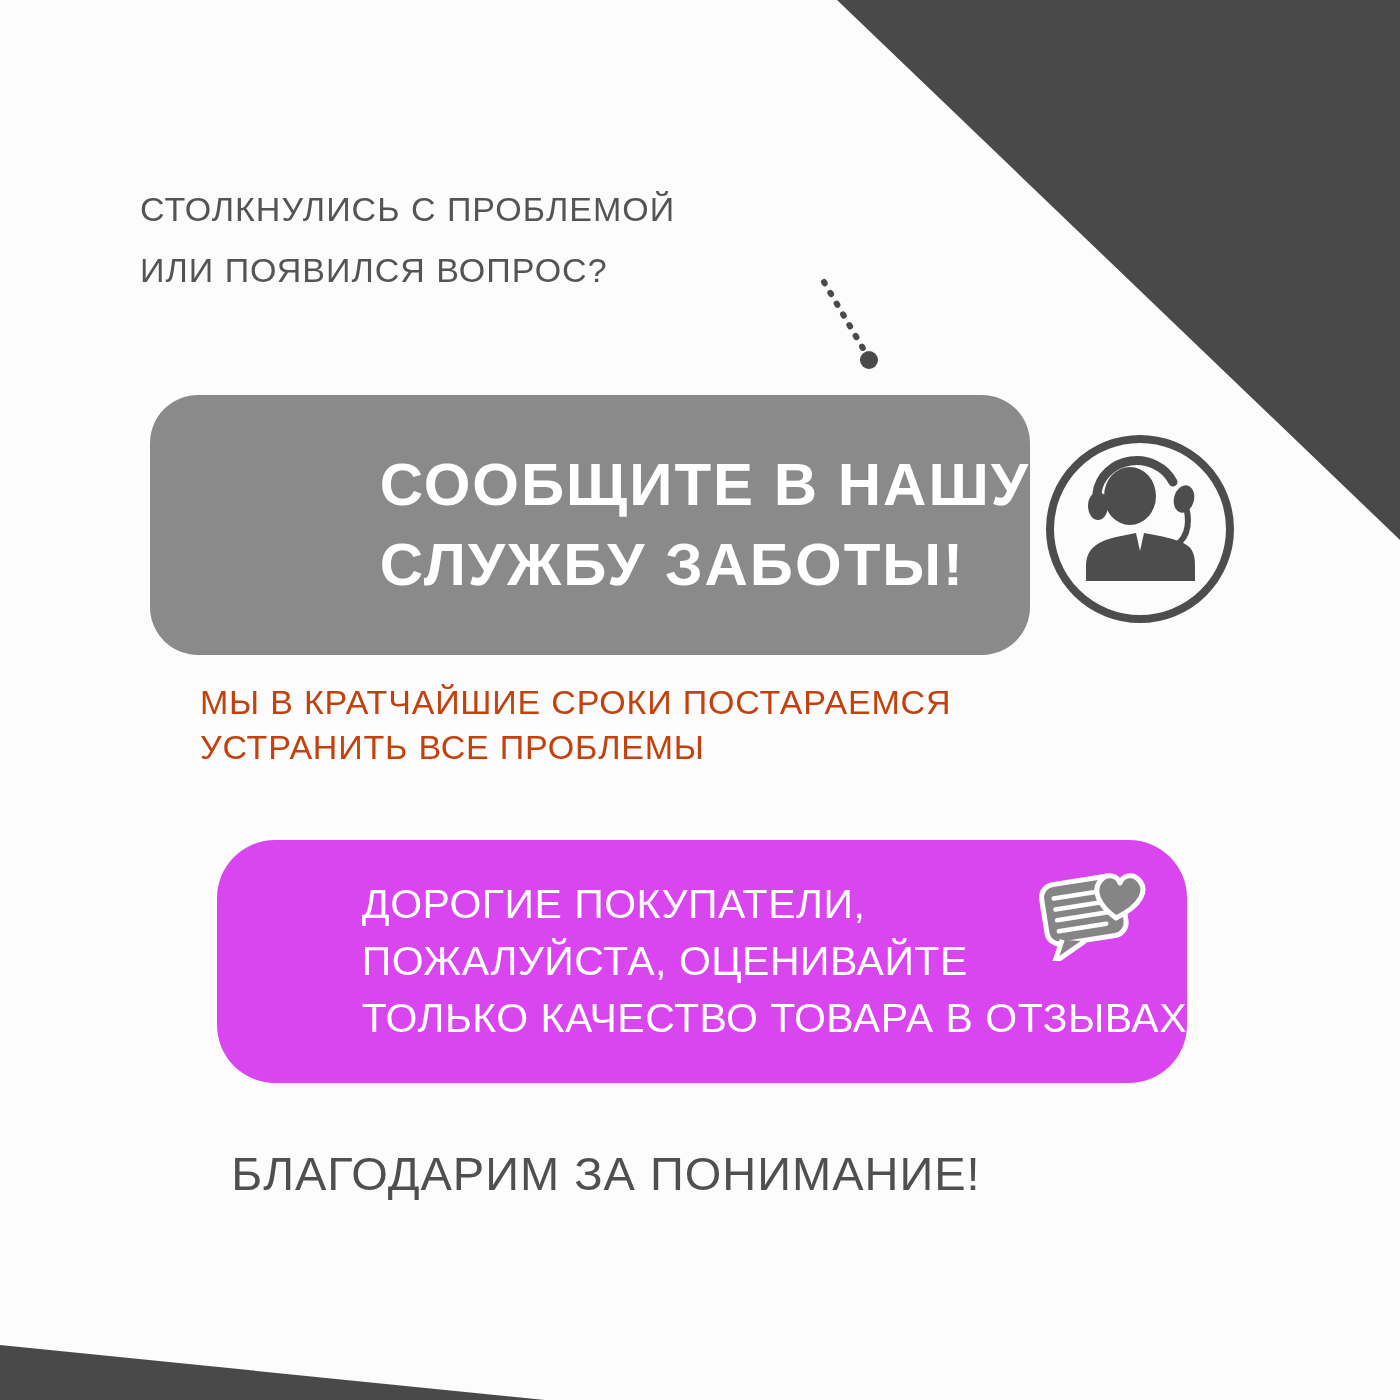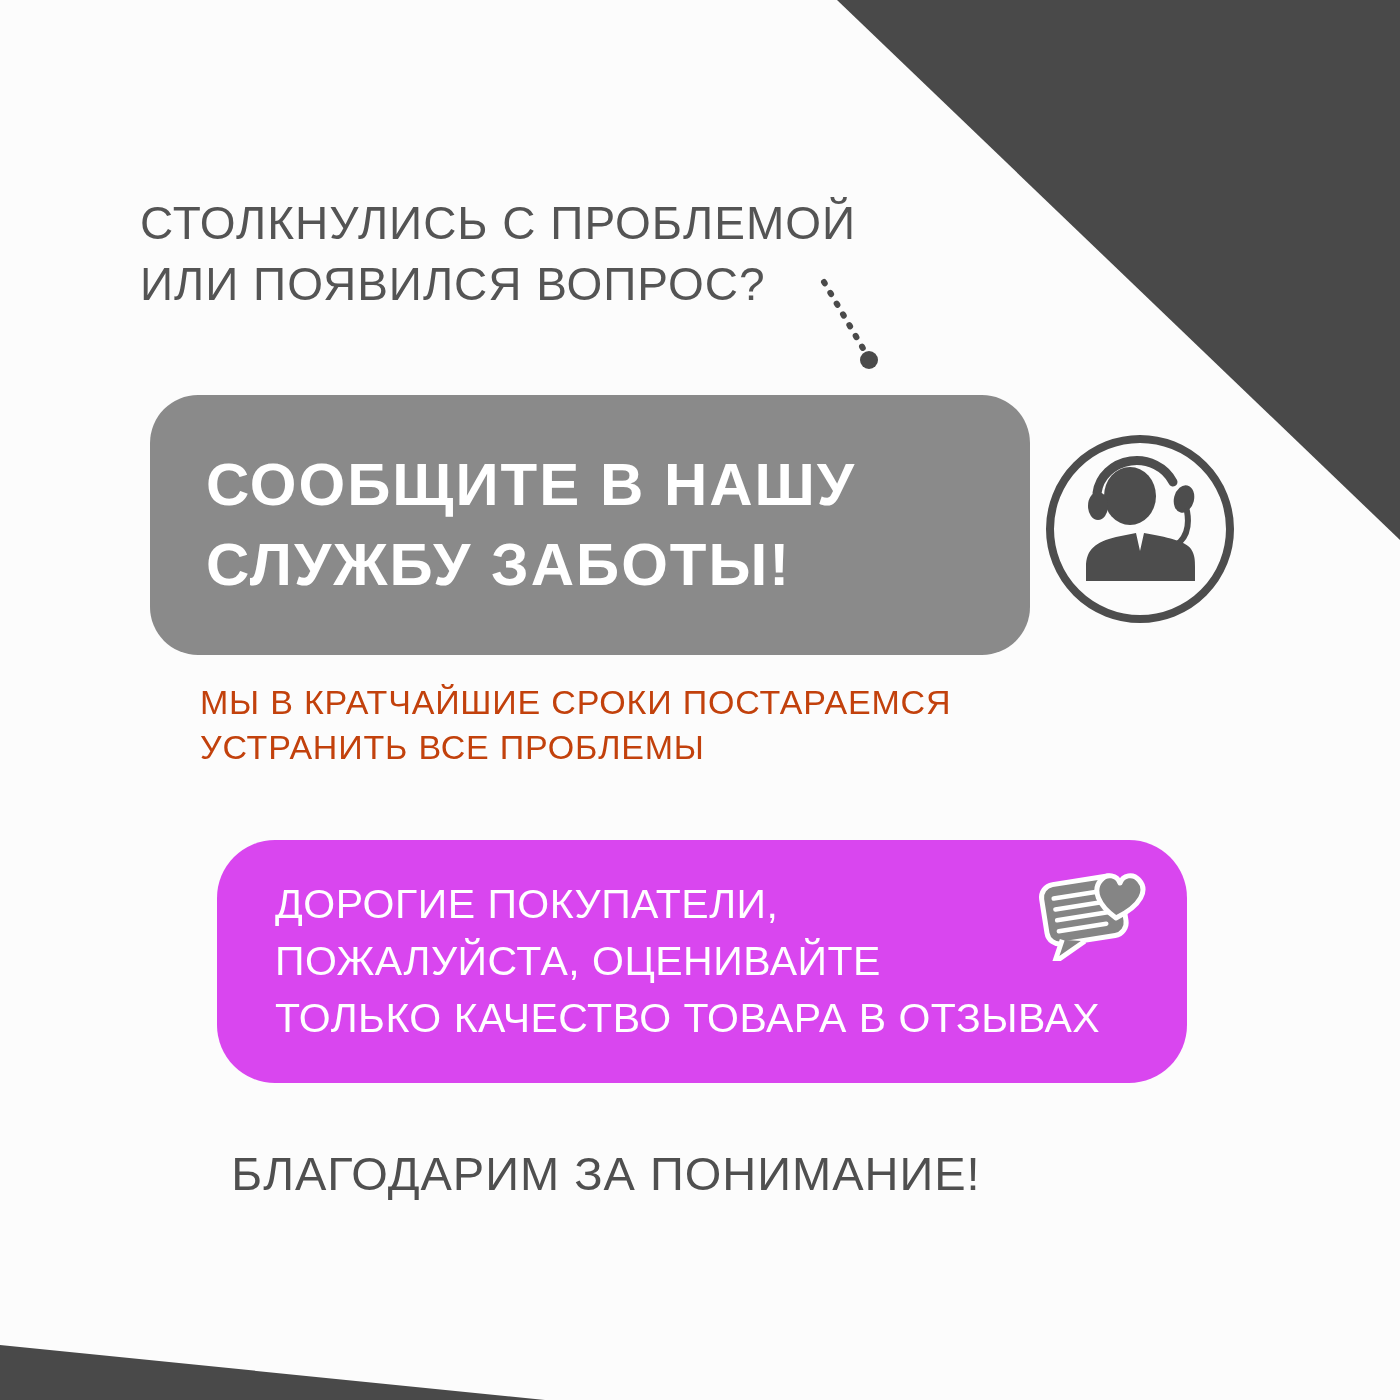--- a/index.html
+++ b/index.html
@@ -3,26 +3,26 @@
 <meta charset="utf-8">
 <style>
   html,body{margin:0;padding:0;background:#e9e9e9;}
   .canvas{
     position:relative;width:1400px;height:1400px;overflow:hidden;
     background:#fcfcfc;
     font-family:"Liberation Sans","DejaVu Sans",sans-serif;
   }
   .bg-shapes{position:absolute;left:0;top:0;width:1400px;height:1400px;}
   .headline{
-    position:absolute;left:140px;top:193px;
-    font-size:46px;line-height:61px;letter-spacing:1px;
+    position:absolute;left:140px;top:179px;
+    font-size:34px;line-height:61px;letter-spacing:1px;
     color:#545454;white-space:pre-line;
   }
   .connector{position:absolute;left:810px;top:268px;width:80px;height:105px;}
-  .bubble{position:absolute;background:#8a8a8a;}
+  .bubble{position:absolute;background:#8a8a8a;justify-content:flex-end;}
   .bubble-care{
     left:150px;top:395px;width:880px;height:260px;border-radius:48px;
     display:flex;align-items:center;padding-left:56px;box-sizing:border-box;
   }
   .bubble-care .btext{
     font-size:60px;font-weight:700;line-height:80px;letter-spacing:2px;
     color:#ffffff;white-space:pre-line;
   }
   .support-icon{position:absolute;left:1040px;top:429px;width:200px;height:200px;}
   .note{

